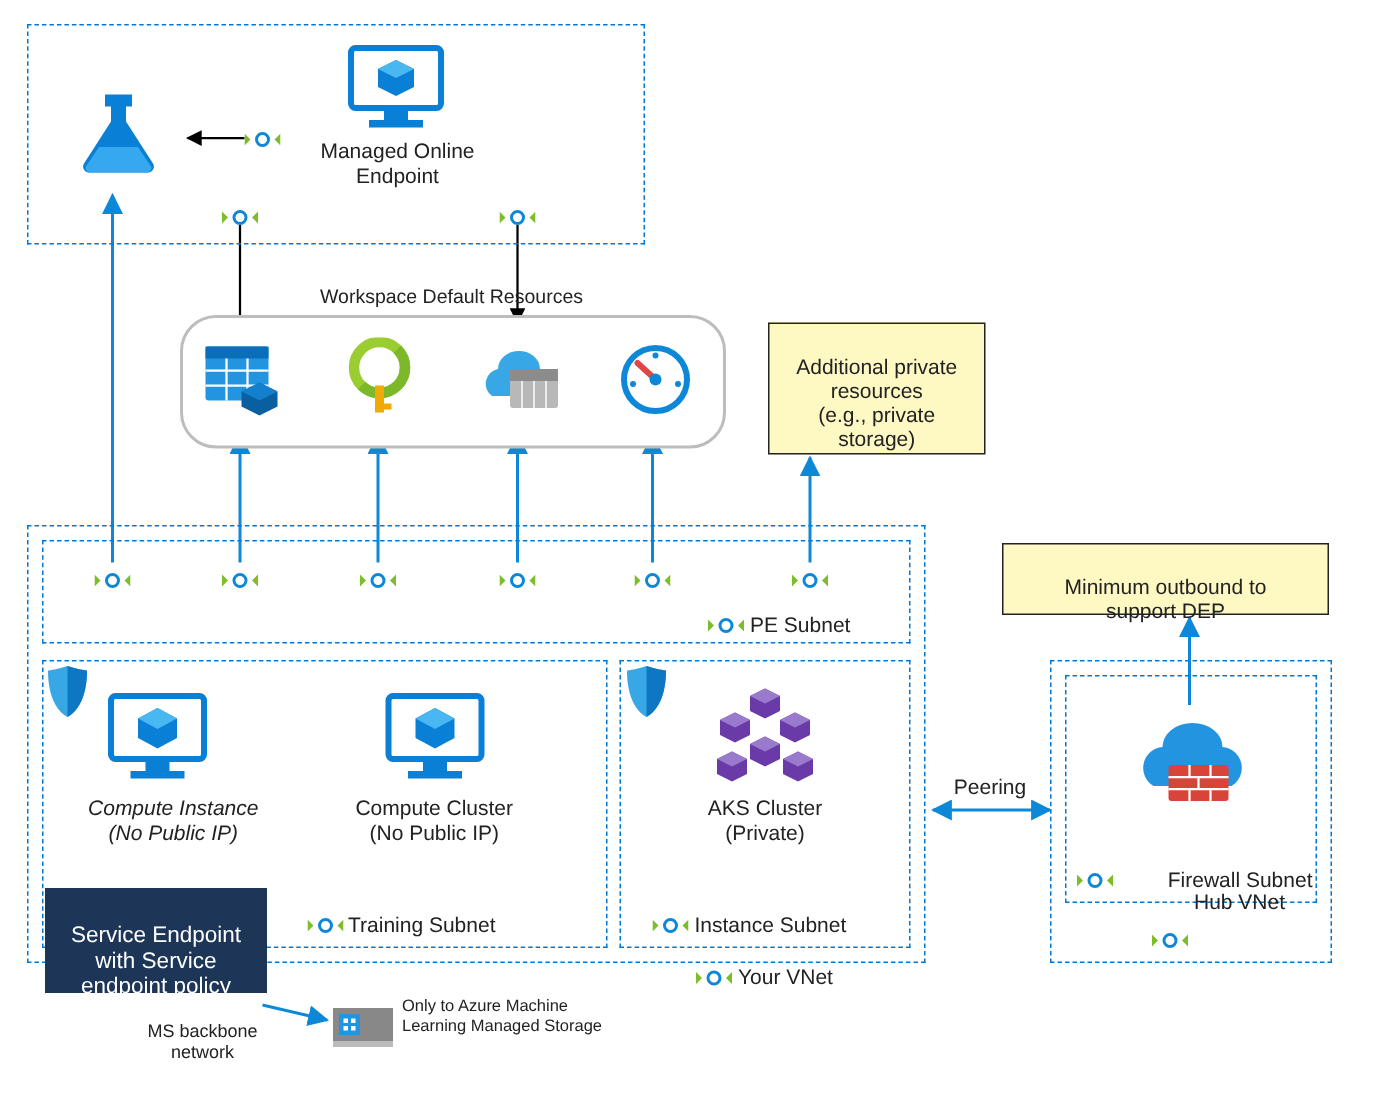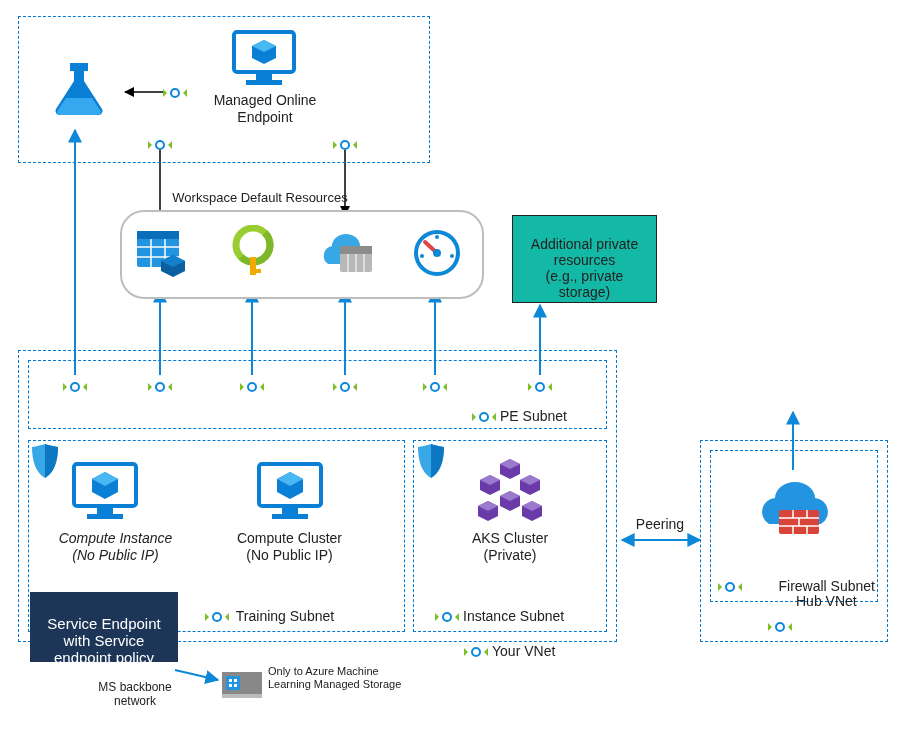--- a/index.html
+++ b/index.html
@@ -15,21 +15,21 @@
     height: 735px;
   }
   .dashed-box {
     position: absolute;
     border: 1.5px dashed #0078d4;
     background: transparent;
   }
   .solid-box {
     position: absolute;
     border: 1px solid #222;
-    background: #14b8a6;
+    background: #fef9c3;
     text-align: center;
     padding: 4px 6px;
     box-sizing: border-box;
   }
   .darkblue-box {
     position: absolute;
     background: #1d3557;
     color: #fff;
     text-align: center;
     padding: 6px 8px;
@@ -129,21 +129,21 @@
   <svg class="pe-icon" style="left:148px; top:136px;">
       <path d="M4,9 l-4,-4 v8 z M20,9 l4,-4 v8 z" fill="#7dbd2a"></path>
       <circle cx="12" cy="9" r="4" fill="none" stroke="#0d88d8" stroke-width="2"></circle>
     </svg>
   <svg class="pe-icon" style="left:333px; top:136px;">
       <path d="M4,9 l-4,-4 v8 z M20,9 l4,-4 v8 z" fill="#7dbd2a"></path>
       <circle cx="12" cy="9" r="4" fill="none" stroke="#0d88d8" stroke-width="2"></circle>
     </svg>
 
   <div class="rounded-container" style="left:120px; top:210px; width:360px; height:85px;"></div>
-  <div class="label" style="left:160px; top:190px; width:200px; font-size:13px;">Workspace Default Resources</div>
+  <div class="label" style="left:160px; top:190px; width:200px; font-size:13px;padding-left:41px;">Workspace Default Resources</div>
 
   <svg style="position:absolute; left:135px; top:225px; width:55px; height:55px;">
     <rect x="2" y="6" width="42" height="36" rx="2" fill="#2294e0"></rect>
     <rect x="2" y="6" width="42" height="8" fill="#0a6fb8"></rect>
     <line x1="2" y1="22" x2="44" y2="22" stroke="#fff" stroke-width="1.5"></line>
     <line x1="2" y1="32" x2="44" y2="32" stroke="#fff" stroke-width="1.5"></line>
     <line x1="16" y1="14" x2="16" y2="42" stroke="#fff" stroke-width="1.5"></line>
     <line x1="30" y1="14" x2="30" y2="42" stroke="#fff" stroke-width="1.5"></line>
     <path d="M38,30 l12,6 v10 l-12,6 l-12,-6 v-10 z" fill="#0a5fa0"></path>
     <path d="M38,30 l12,6 l-12,6 l-12,-6 z" fill="#1280cc"></path>
@@ -267,21 +267,21 @@
       <path d="M62,46 l10,5 l-10,5 l-10,-5 z"></path>
     </g>
   </svg>
   <div class="label" style="left:455px; top:530px; width:110px; white-space:pre-line;">AKS Cluster
 (Private)</div>
 
   <svg class="pe-icon" style="left:205px; top:608px;">
       <path d="M4,9 l-4,-4 v8 z M20,9 l4,-4 v8 z" fill="#7dbd2a"></path>
       <circle cx="12" cy="9" r="4" fill="none" stroke="#0d88d8" stroke-width="2"></circle>
     </svg>
-  <div class="label" style="left:220px; top:608px; width:130px; text-align:center;">Training Subnet</div>
+  <div class="label" style="left:232px; top:608px; width:130px; text-align:left;">Training Subnet</div>
 
   <svg class="pe-icon" style="left:435px; top:608px;">
       <path d="M4,9 l-4,-4 v8 z M20,9 l4,-4 v8 z" fill="#7dbd2a"></path>
       <circle cx="12" cy="9" r="4" fill="none" stroke="#0d88d8" stroke-width="2"></circle>
     </svg>
   <div class="label" style="left:463px; top:608px; width:130px; text-align:left;">Instance Subnet</div>
 
   <svg class="pe-icon" style="left:464px; top:643px;">
       <path d="M4,9 l-4,-4 v8 z M20,9 l4,-4 v8 z" fill="#7dbd2a"></path>
       <circle cx="12" cy="9" r="4" fill="none" stroke="#0d88d8" stroke-width="2"></circle>
@@ -311,20 +311,24 @@
       <circle cx="12" cy="9" r="4" fill="none" stroke="#0d88d8" stroke-width="2"></circle>
     </svg>
   <div class="label" style="left:745px; top:578px; width:130px; text-align:right;">Firewall Subnet</div>
 
   <svg class="pe-icon" style="left:768px; top:618px;">
       <path d="M4,9 l-4,-4 v8 z M20,9 l4,-4 v8 z" fill="#7dbd2a"></path>
       <circle cx="12" cy="9" r="4" fill="none" stroke="#0d88d8" stroke-width="2"></circle>
     </svg>
   <div class="label" style="left:796px; top:593px; width:90px; text-align:left;">Hub VNet</div>
 
+  <div class="solid-box" style="left:668px; top:362px; width:218px; height:48px; white-space:pre-line;">
+    <span>Minimum outbound to
+support DEP</span>
+  </div>
 
   <div class="darkblue-box" style="left:30px; top:592px; width:148px; height:70px; white-space:pre-line;">
     <span>Service Endpoint
 with  Service
 endpoint policy</span>
   </div>
   <div class="label" style="left:80px; top:680px; width:110px; font-size:12px; white-space:pre-line;">MS backbone
 network</div>
 
   <svg style="position:absolute; left:222px; top:668px; width:40px; height:34px;">

